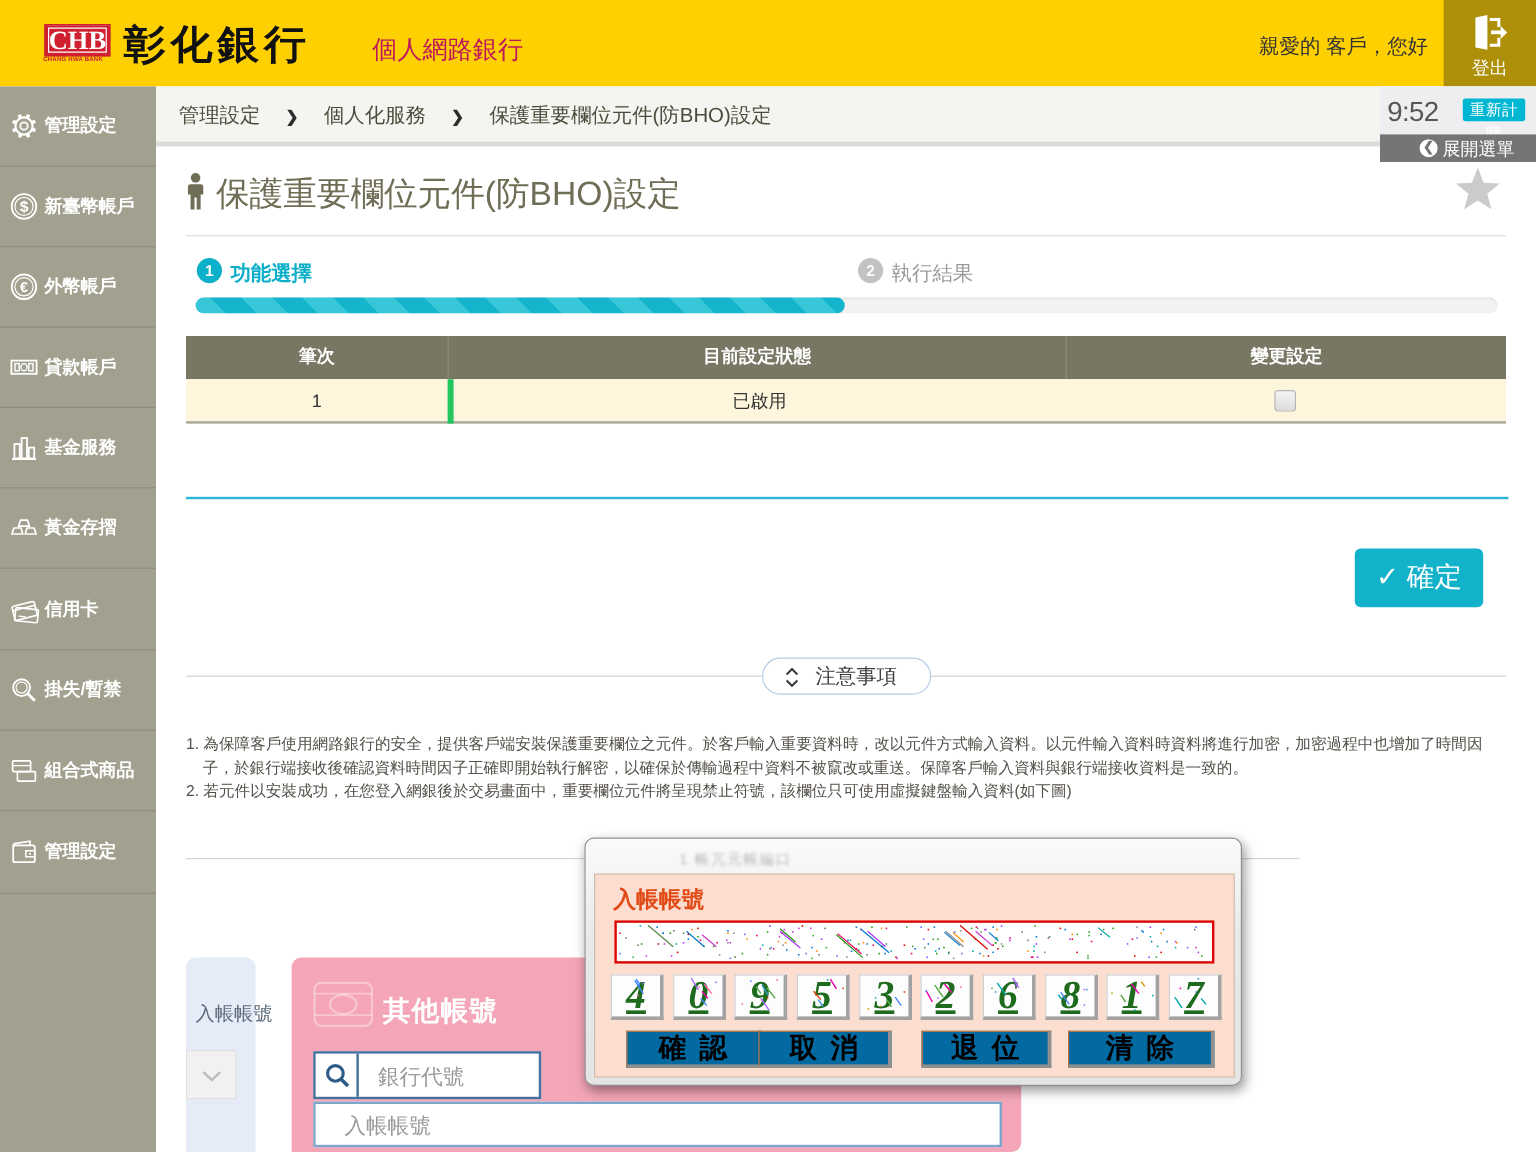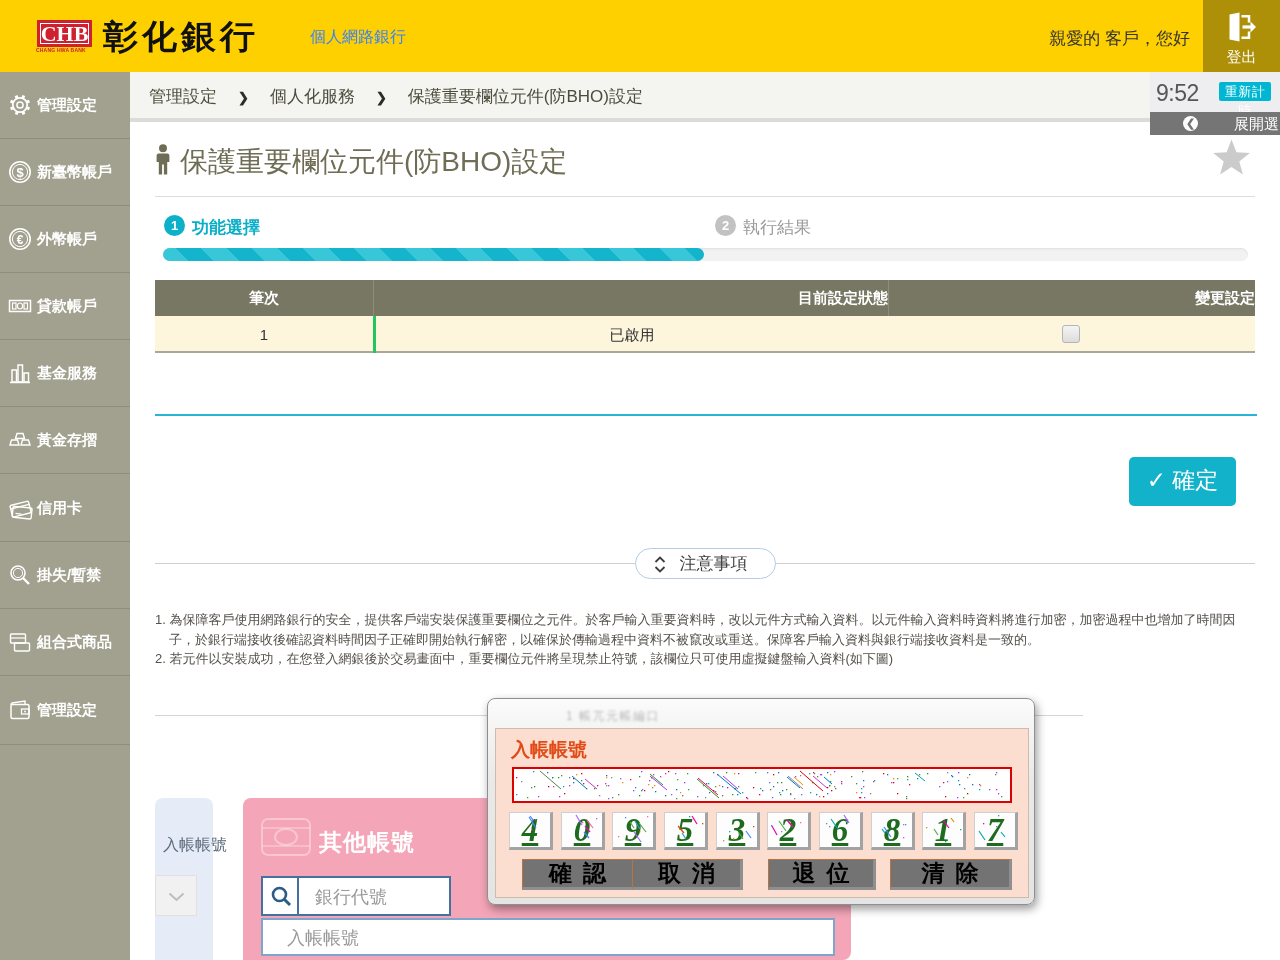--- a/index.html
+++ b/index.html
@@ -13,40 +13,40 @@
   #topbar { left:0; top:0; width:1280px; height:72px; background:#ffd000; }
   #chbbox { left:37px; top:20px; width:55px; height:27px; background:#cf2030;
     border:1px solid #cf2030; box-shadow:inset 0 0 0 2px #cf2030, inset 0 0 0 3px #fff;
     color:#fff; text-align:center; font-family:"Liberation Serif",serif;
     font-weight:bold; font-size:22px; line-height:25px; letter-spacing:0px; }
   #chbsub { left:36px; top:47px; width:58px; color:#c92030; font-size:5px; letter-spacing:0.2px;
     font-weight:bold; white-space:nowrap; }
   #chbname { left:103px; top:14px; width:170px; color:#111; font-weight:bold;
     font-family:"Liberation Serif",serif; font-size:35px; letter-spacing:4px; white-space:nowrap;
     transform:scaleY(0.95); }
-  #svcname { left:310px; top:27px; font-size:16px; color:#3b82f6; }
+  #svcname { left:310px; top:27px; font-size:21px; color:#be185d; }
   #hello { right:90px; top:27px; font-size:17px; color:#333; }
   #logout { left:1203px; top:0; width:77px; height:72px; background:#ad9008; color:#fff;
     text-align:center; }
   #logout .txt { position:absolute; left:0; top:48px; width:100%; font-size:15px; color:#fff; }
 
   
   #crumbbar { left:130px; top:72px; width:1150px; height:50px; background:#f4f4f1;
     border-bottom:4px solid #dbdbd8; }
   #crumb { left:149px; top:85px; font-size:17px; color:#4c4c3c; }
   #crumb b.ar { color:#2c2c2c; font-weight:bold; padding:0 21px; font-size:13px; }
   #rightinfo { left:1150px; top:72px; width:130px; height:40px; background:#eeeef1; }
   #clock { left:1156px; top:80px; font-size:23px; color:#565656; letter-spacing:-0.5px; }
   #retime { left:1219px; top:82px; width:52px; height:19px; background:#00b7d3; color:#fff;
     font-size:13px; text-align:center; line-height:19px; border-radius:2px; letter-spacing:0.5px; }
   #expandbar { left:1150px; top:112px; width:130px; height:23px; background:#757575; color:#fff;
     font-size:15px; }
   #expandbar .ic { position:absolute; left:33px; top:4px; width:15px; height:15px; background:#fff;
     border-radius:50%; color:#757575; font-size:11px; font-weight:bold; text-align:center; line-height:15px; }
-  #expandbar .tx { position:absolute; left:52px; top:3px;margin-left:32px; }
+  #expandbar .tx { position:absolute; left:52px; top:3px; }
 
   
   #sidebar { left:0; top:72px; width:130px; height:888px; background:#a2a08e; }
   .sitem { position:absolute; left:0; width:130px; height:67px; border-top:1px solid #8f8d7b; }
   .sitem:first-child { border-top:none; }
   .sitem .ictr { position:absolute; left:8px; top:50%; transform:translateY(-50%); width:24px; height:24px; }
   .sitem .lbl { position:absolute; left:37px; top:50%; transform:translateY(-50%);
     color:#fff; font-size:15px; font-weight:bold; white-space:nowrap; letter-spacing:0px; }
 
   
@@ -69,22 +69,22 @@
   
   #tbl { left:155px; top:280px; width:1100px; }
   #tbl .hd { height:36px; background:#787763; }
   #tbl .hd .cell { color:#fff; font-size:15px; font-weight:bold; line-height:36px; }
   #tbl .bd { height:37px; background:#fdf6dc; border-bottom:2px solid #a7a79a; }
   #tbl .bd .cell { color:#333; font-size:15px; line-height:37px; }
   #tbl .cell { position:absolute; text-align:center; }
   .c1 { left:0; width:218px; }
   .c2 { left:218px; width:515px; }
   .c3 { left:733px; width:367px; }
-  #tbl .hd .c2, #tbl .hd .c3 { border-left:1px solid #8e8d76;text-align:right; }
-  #tbl .bd .c2, #tbl .bd .c3 { border-left:3px solid #22c55e; }
+  #tbl .hd .c2, #tbl .hd .c3 { border-left:1px solid #8e8d76; }
+  #tbl .bd .c2, #tbl .bd .c3 { border-left:5px solid #22c55e; }
   #chk { left:1062px; top:325px; width:18px; height:18px; background:linear-gradient(#f4f4f4,#dcdcdc);
     border:1px solid #b5b5b5; border-radius:3px; }
 
   #cyanline { left:155px; top:414px; width:1102px; height:2px; background:#2ab5d8; }
   #okbtn { left:1129px; top:457px; width:107px; height:49px; background:#11b2ca; border-radius:5px;
     color:#fff; font-size:23px; text-align:center; line-height:47px; }
 
   
   #nline { left:155px; top:563px; width:1100px; height:1px; background:#cfcfcc; }
   #npill { left:635px; top:548px; width:141px; height:31px; border:1px solid #b5cce6; background:#fff;
@@ -115,21 +115,21 @@
   #dlabel { position:absolute; left:15px; top:8px; color:#e14b17; font-size:19px; font-weight:bold;
     font-family:"Liberation Serif",serif; }
   #captcha { position:absolute; left:16px; top:38px; width:500px; height:36px; background:#fff;
     border:2px solid #dd0000; }
   .dkey { position:absolute; top:83px; width:44px; height:38px; background:#fdfdfd;
     border:1px solid #cfcfcf; border-right:3px solid #a3a3a3; border-bottom:3px solid #a3a3a3;
     color:#1e6b1e; font-family:"Liberation Serif",serif; font-weight:bold; font-size:33px;
     text-align:center; line-height:34px; }
   .dkey i { font-style:italic; text-decoration:underline; }
   .dkey svg.n { position:absolute; left:0; top:0; }
-  .obtn { position:absolute; top:130px; height:31px; background:#737373;
+  .obtn { position:absolute; top:130px; height:31px; background:#0369a1;
     border:1px solid #b97343; border-right:3px solid #8f8f8f; border-bottom:3px solid #8f8f8f;
     color:#000; font-family:"Liberation Serif",serif; font-weight:bold; font-size:23px;
     text-align:center; line-height:27px; letter-spacing:11px; text-indent:11px; }
 
   #star { left:1212px; top:139px; }
 </style>
 </head>
 <body>
 <div id="page">
 

